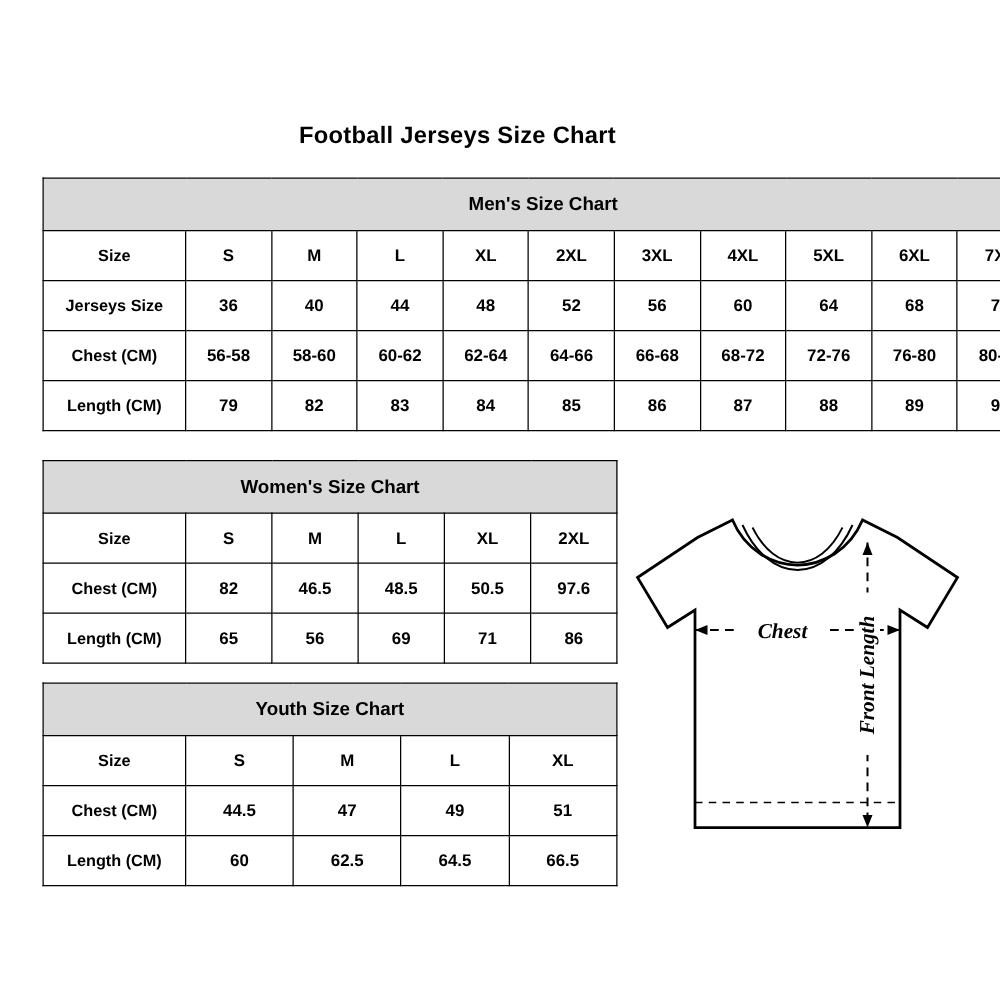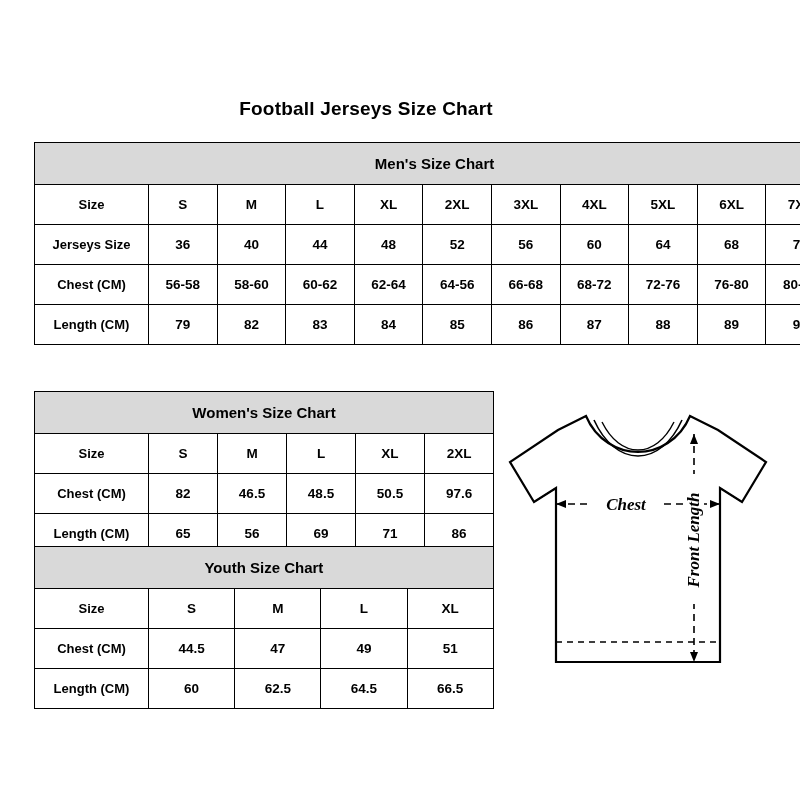--- a/index.html
+++ b/index.html
@@ -61,21 +61,20 @@
     width: 732px;
   }
   #mens-table col.label-col { width: 114px; }
   #mens-table col.data-col  { width: 68.6px; }
 
   
   #womens-table {
     top: 368px;
     left: 34px;
     width: 459px;
-    margin-top: 23px;
   }
   #womens-table col.label-col { width: 114px; }
   #womens-table col.data-col  { width: 69px; }
 
   
   #youth-table {
     top: 546px;
     left: 34px;
     width: 459px;
     padding-left: 15px;
@@ -150,21 +149,21 @@
       <td>64</td>
       <td>68</td>
       <td>72</td>
     </tr>
     <tr>
       <td class="row-label">Chest (CM)</td>
       <td>56-58</td>
       <td>58-60</td>
       <td>60-62</td>
       <td>62-64</td>
-      <td>64-56</td>
+      <td>64-66</td>
       <td>66-68</td>
       <td>68-72</td>
       <td>72-76</td>
       <td>76-80</td>
       <td>80-84</td>
     </tr>
     <tr>
       <td class="row-label">Length (CM)</td>
       <td>79</td>
       <td>82</td>

